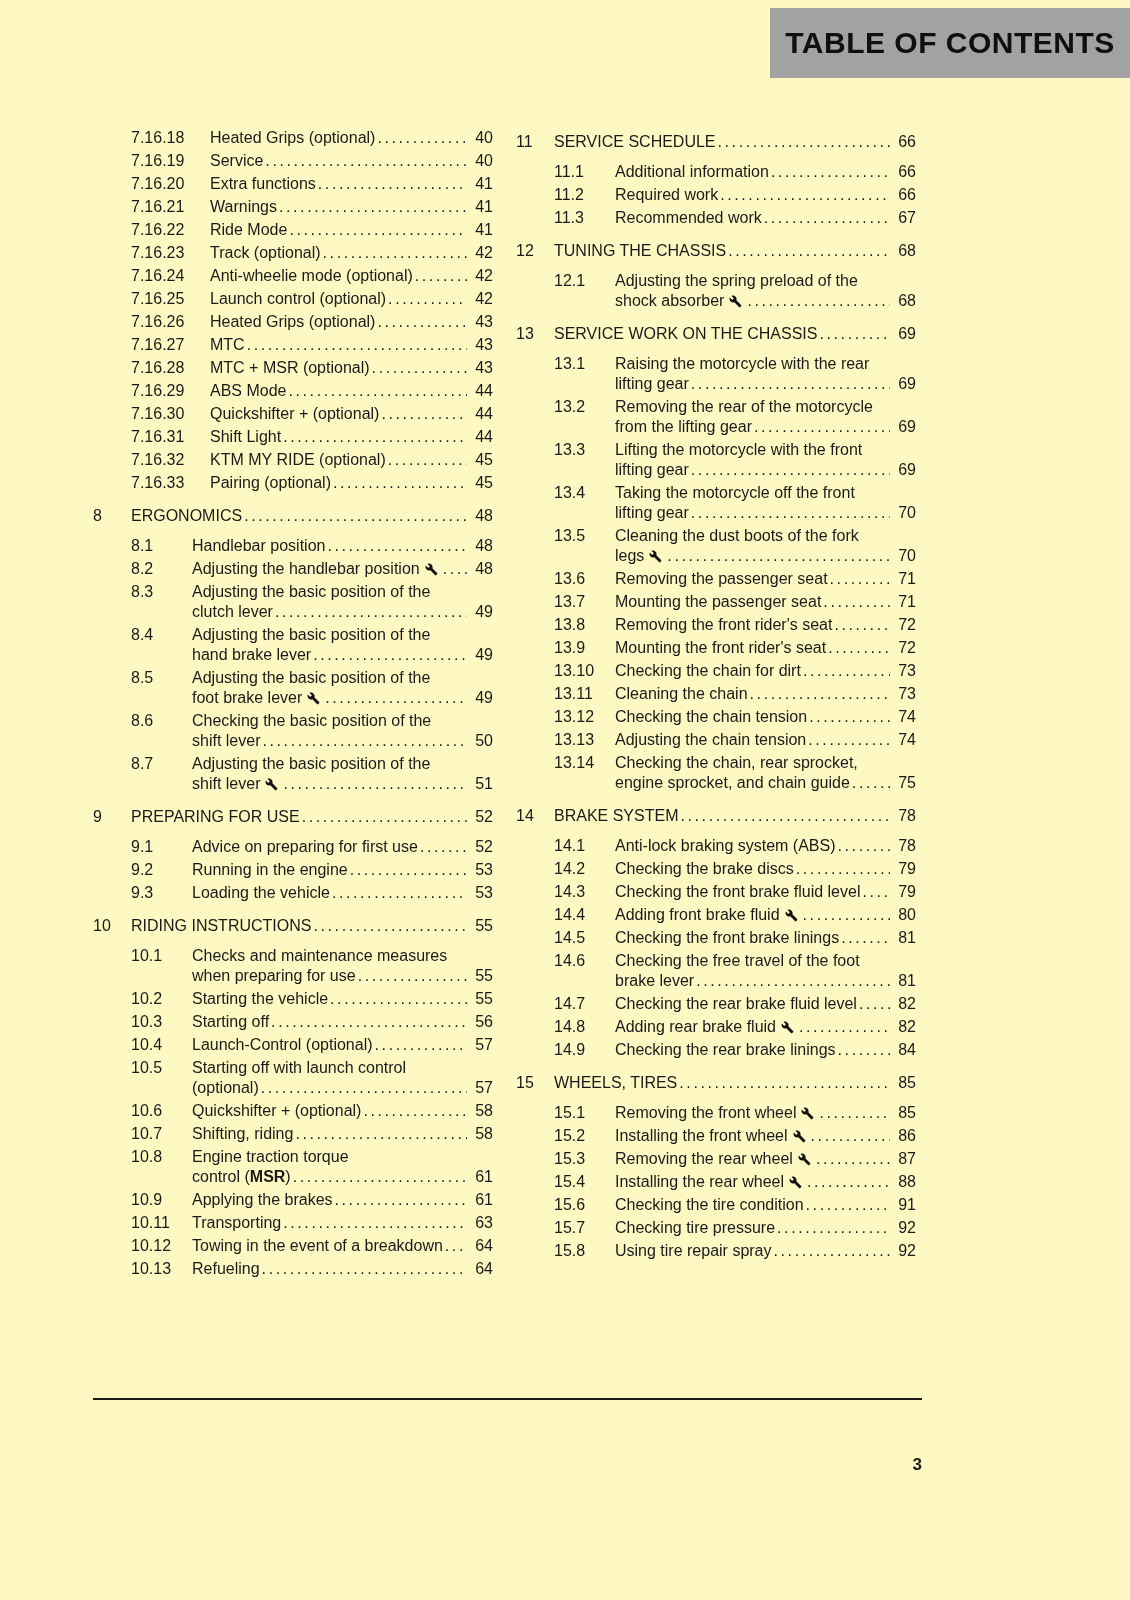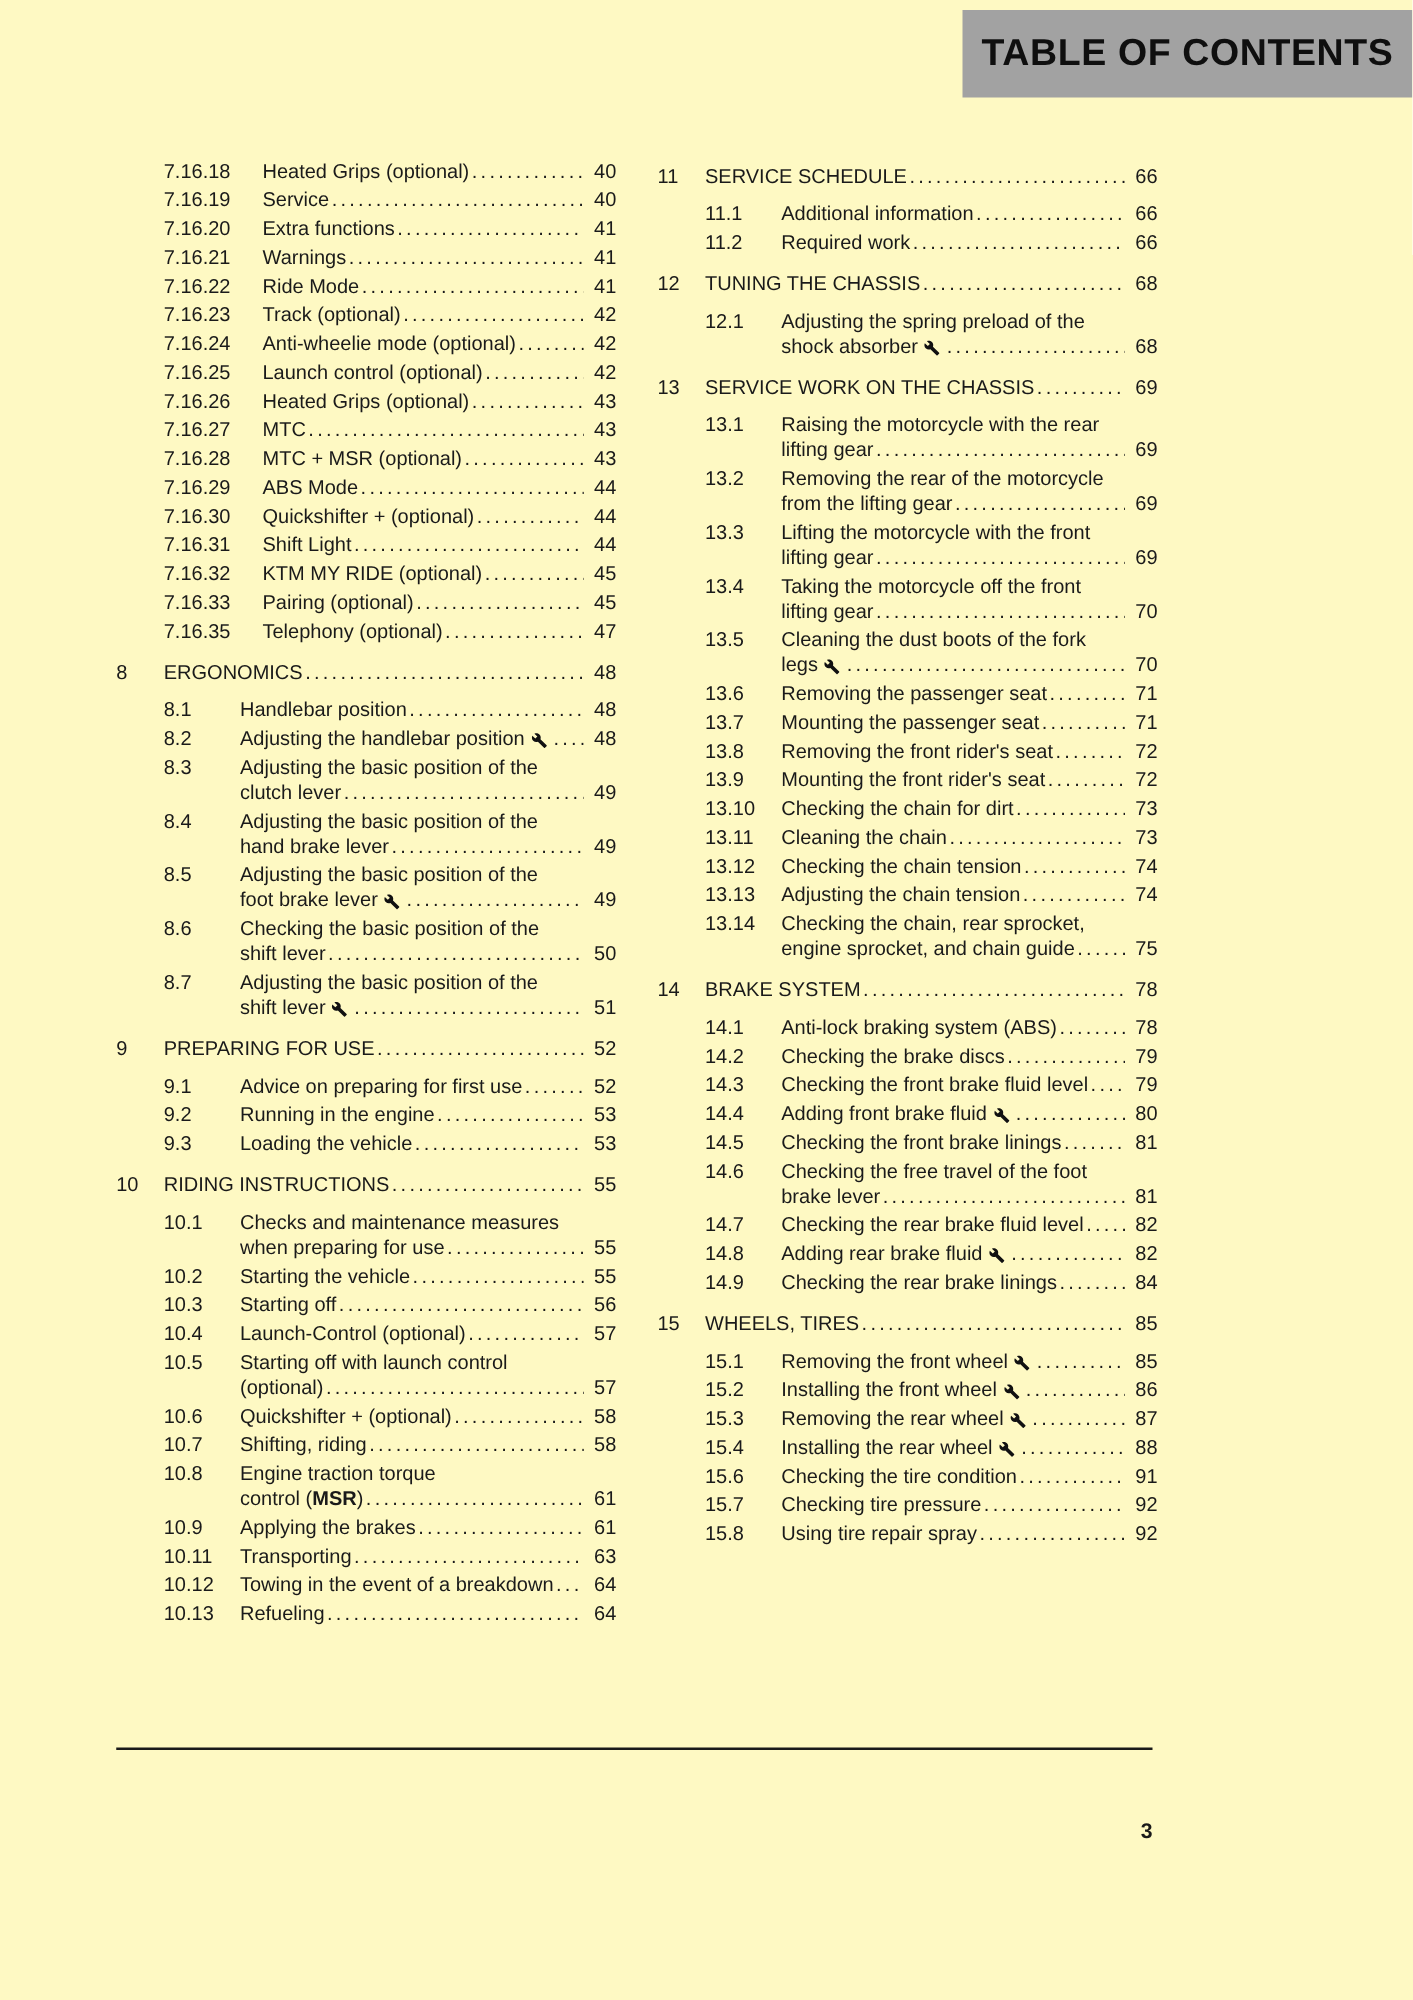--- a/index.html
+++ b/index.html
@@ -29,21 +29,21 @@
     font-size: 30px;
     color: #0f0f0f;
     letter-spacing: 0.5px;
     white-space: nowrap;
   }
   .columns {
     position: absolute;
     top: 128px;
     left: 93px;
     display: flex;
-    gap: 33px;
+    gap: 23px;
   }
   .col {
     width: 400px;
     flex: none;
     font-size: 16px;
     line-height: 20px;
   }
   .chapter {
     display: flex;
     align-items: flex-end;
@@ -264,30 +264,20 @@
           <div class="entry">
             <span class="num">7.16.33</span>
             <span class="body">
               <div class="line lastline">
                 <span class="t">Pairing (optional)</span>
                 <span class="leader"></span>
                 <span class="pg">45</span>
               </div>
             </span>
           </div>
-          <div class="entry">
-            <span class="num">7.16.35</span>
-            <span class="body">
-              <div class="line lastline">
-                <span class="t">Telephony (optional)</span>
-                <span class="leader"></span>
-                <span class="pg">47</span>
-              </div>
-            </span>
-          </div>
         </div>
         <div class="section">
           <div class="chapter">
             <span class="ch-num">8</span>
             <span class="ch-title">ERGONOMICS</span>
             <span class="leader"></span>
             <span class="pg">48</span>
           </div>
           <div class="entry">
             <span class="num">8.1</span>
@@ -565,20 +555,30 @@
           <div class="entry">
             <span class="num">11.2</span>
             <span class="body">
               <div class="line lastline">
                 <span class="t">Required work</span>
                 <span class="leader"></span>
                 <span class="pg">66</span>
               </div>
             </span>
           </div>
+          <div class="entry">
+            <span class="num">11.3</span>
+            <span class="body">
+              <div class="line lastline">
+                <span class="t">Recommended work</span>
+                <span class="leader"></span>
+                <span class="pg">67</span>
+              </div>
+            </span>
+          </div>
         </div>
         <div class="section">
           <div class="chapter">
             <span class="ch-num">12</span>
             <span class="ch-title">TUNING THE CHASSIS</span>
             <span class="leader"></span>
             <span class="pg">68</span>
           </div>
           <div class="entry">
             <span class="num">12.1</span>

